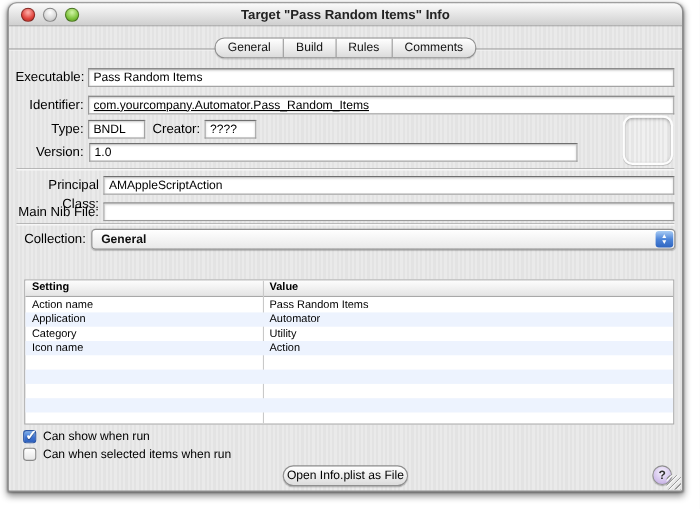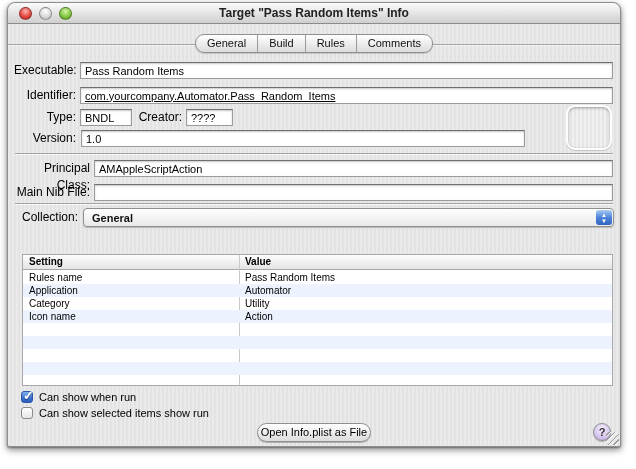--- a/index.html
+++ b/index.html
@@ -189,21 +189,21 @@
     </div>
 
     <div class="ptable">
       <div class="thead">
         <span class="c1">Setting</span>
         <span class="c2">Value</span>
       </div>
       <div class="colline"></div>
       <div class="tbody">
         <div class="trow">
-          <span class="c1">Rules name</span>
+          <span class="c1">Action name</span>
           <span class="c2">Pass Random Items</span>
         </div>
         <div class="trow">
           <span class="c1">Application</span>
           <span class="c2">Automator</span>
         </div>
         <div class="trow">
           <span class="c1">Category</span>
           <span class="c2">Utility</span>
         </div>
@@ -220,21 +220,21 @@
         <div class="trow"></div>
       </div>
     </div>
 
     <div class="chkrow" style="top:387px;">
       <div class="chk checked"></div>
       <span class="chklabel">Can show when run</span>
     </div>
     <div class="chkrow" style="top:403px;">
       <div class="chk"></div>
-      <span class="chklabel">Can show selected items show run</span>
+      <span class="chklabel">Can when selected items when run</span>
     </div>
 
     <div class="pillbtn">Open Info.plist as File</div>
     <div class="helpbtn">?</div>
     <div class="grip"></div>
 
   </div>
 </div>
 
 </body></html>

